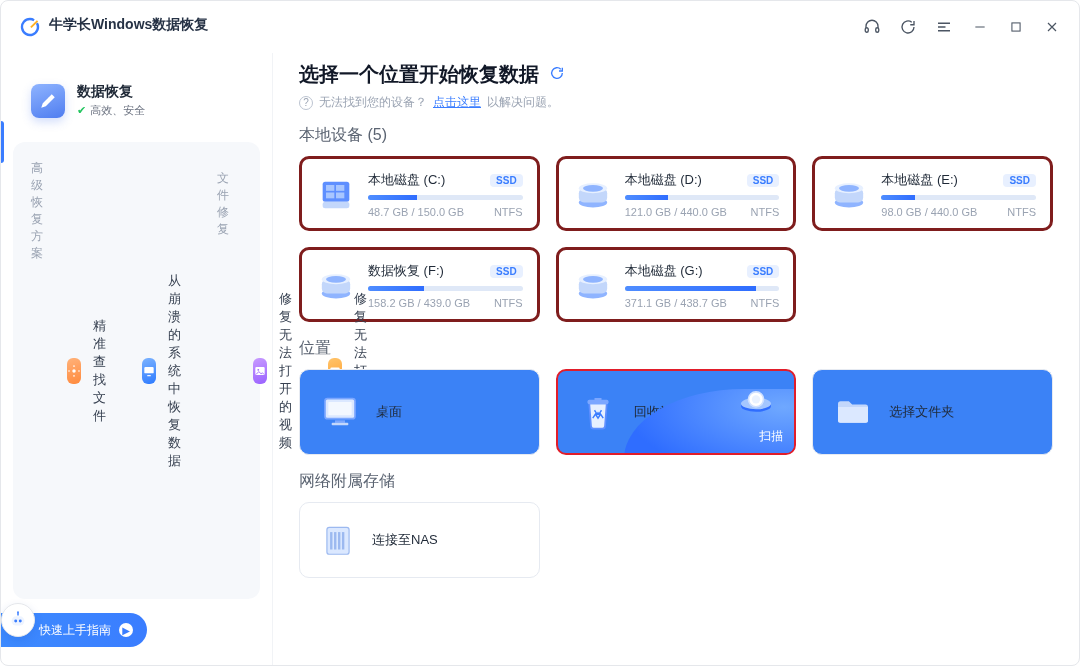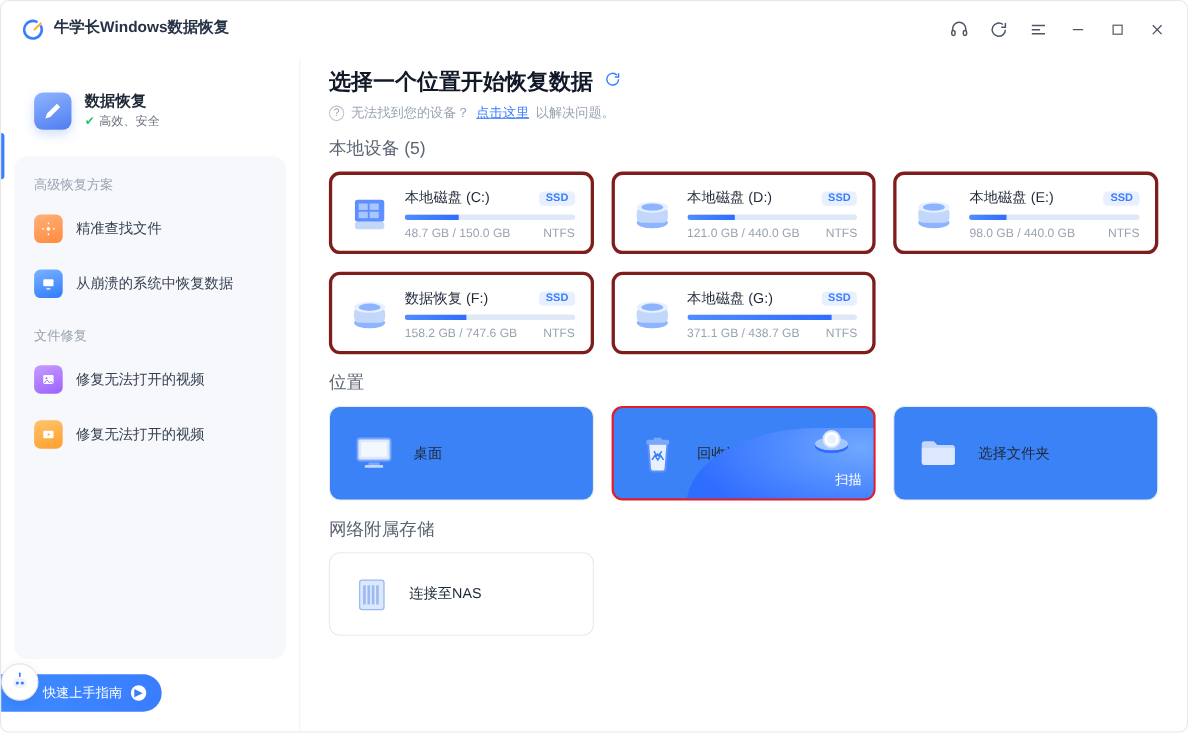--- a/index.html
+++ b/index.html
@@ -72,21 +72,21 @@
   .side-card .card-text .t2 { font-size: 11px; color:#6b7280; display:flex; align-items:center; gap:4px; margin-top:2px;}
   .side-card .shield { color:#22c55e; font-size:11px; }
 
   .side-box {
     margin: 0 12px;
     background: #f6f8fb;
     border-radius: 12px;
     flex: 1;
     padding: 14px 6px;
     position: relative;
-    display:flex; flex-direction:column;
+    display:flex; flex-direction:row;
   }
   .section-label {
     font-size: 12px; color:#9aa3b2; padding: 4px 12px 6px 12px;
   }
   .nav-item {
     display:flex; align-items:center; gap:12px;
     padding: 12px 12px;
     border-radius: 8px;
     cursor:pointer;
     font-size: 13px; color:#374151;
@@ -463,21 +463,21 @@
           </div>
           <div class="device-info">
             <div class="device-head">
               <span class="device-name">数据恢复 (F:)</span>
               <span class="ssd-badge">SSD</span>
             </div>
             <div class="progress">
               <div class="bar" style="width:36%"></div>
             </div>
             <div class="device-foot">
-              <span>158.2 GB / 747.6 GB</span>
+              <span>158.2 GB / 439.0 GB</span>
               <span>NTFS</span>
             </div>
           </div>
         </div>
         <div class="device-card">
           <div class="disk-icon">
             <svg viewBox="0 0 48 48" width="40" height="40">
               <ellipse cx="24" cy="33" rx="17" ry="6" fill="#8fb4ff"></ellipse>
               <rect x="7" y="16" width="34" height="17" rx="6" fill="#c3d7fb"></rect>
               <ellipse cx="24" cy="16" rx="17" ry="6" fill="#e7f0ff"></ellipse>

